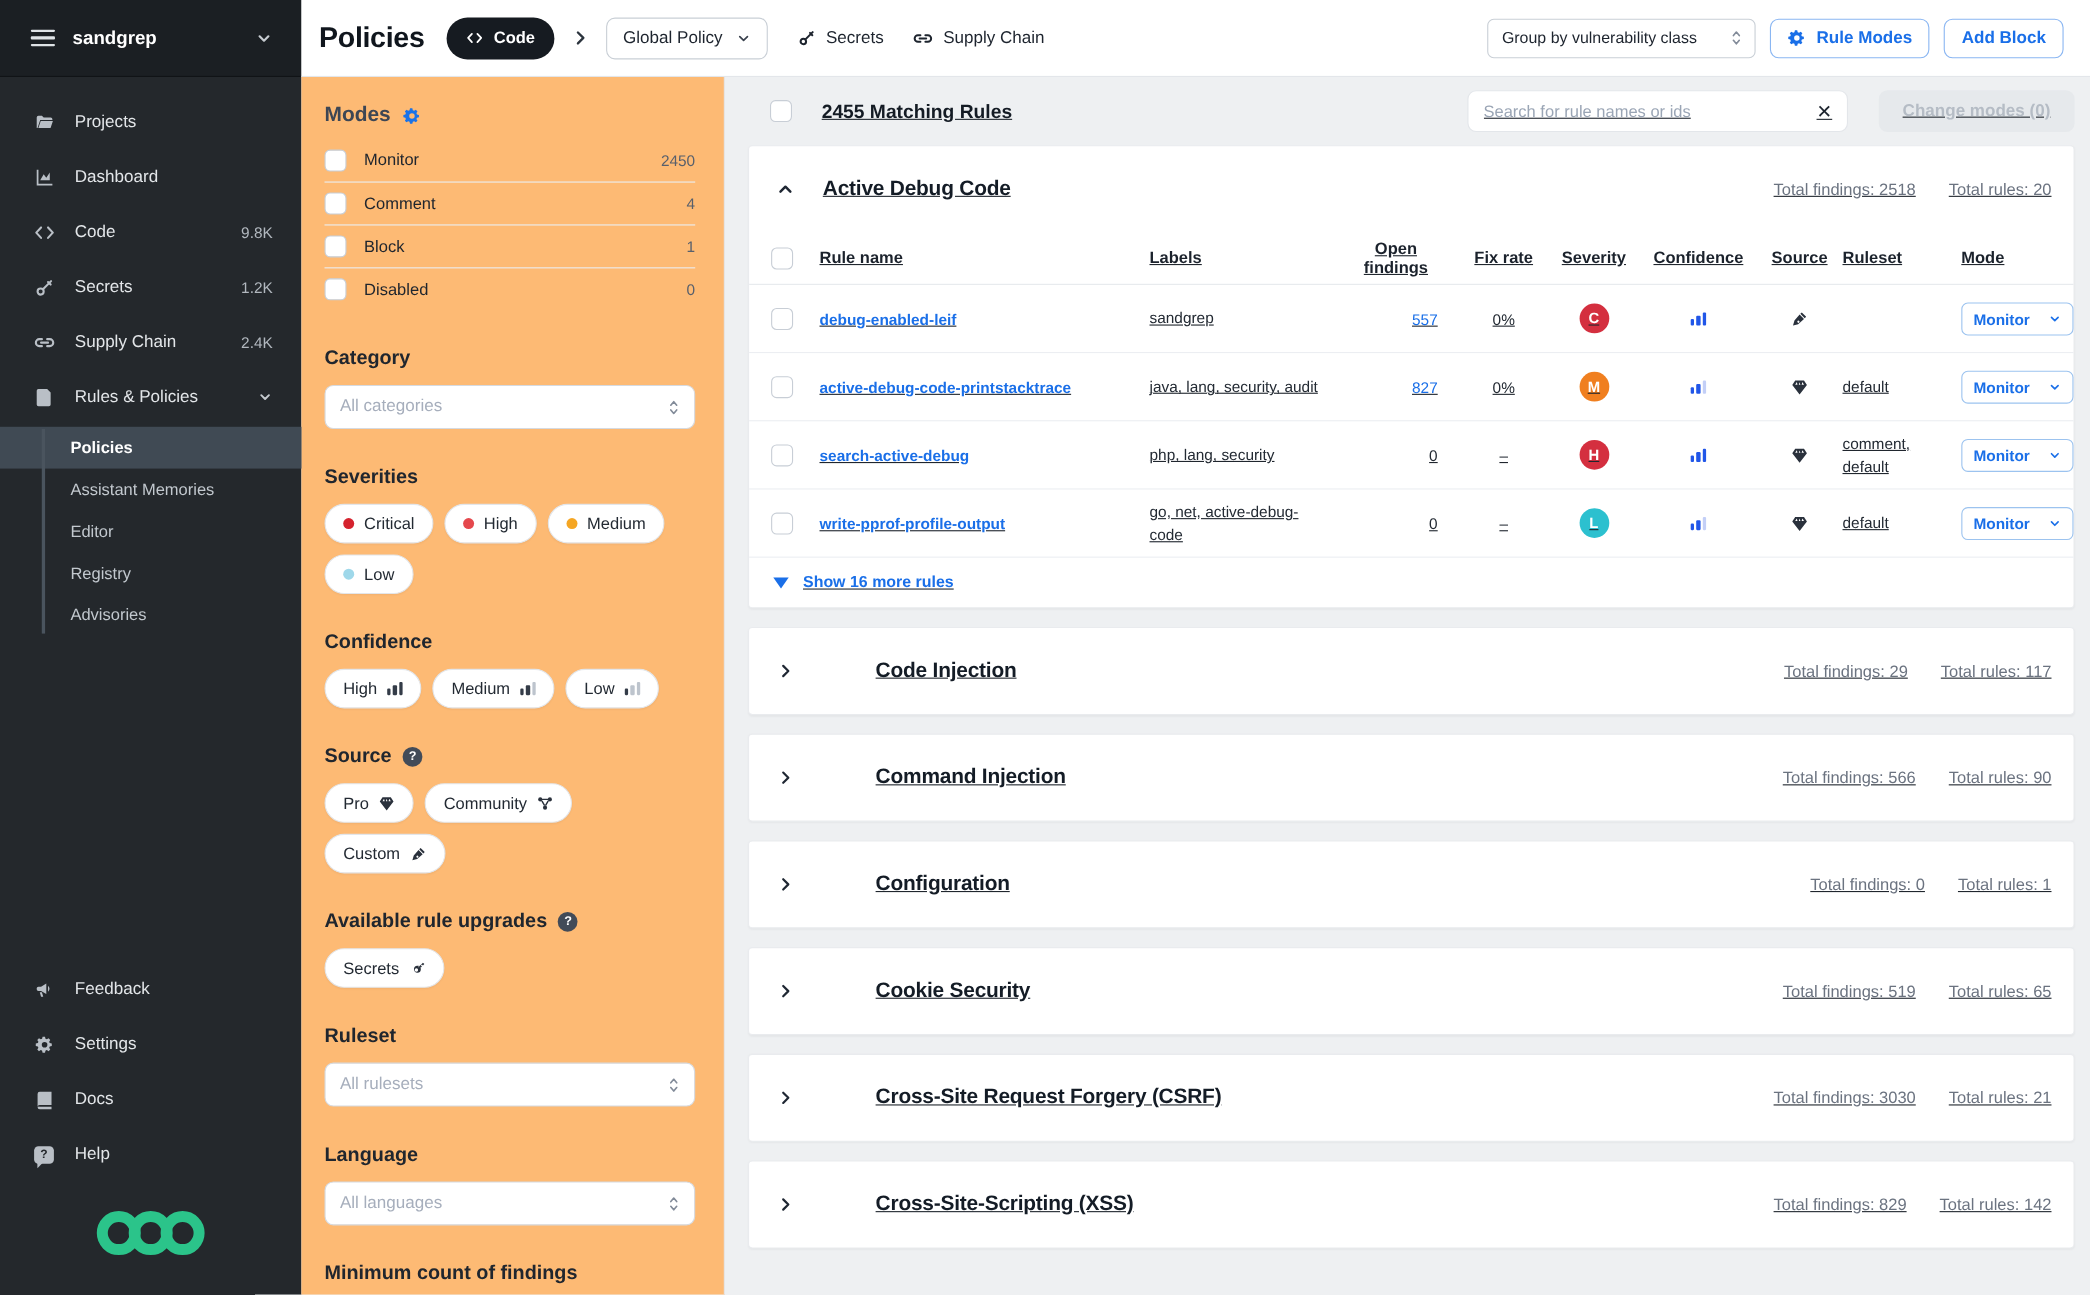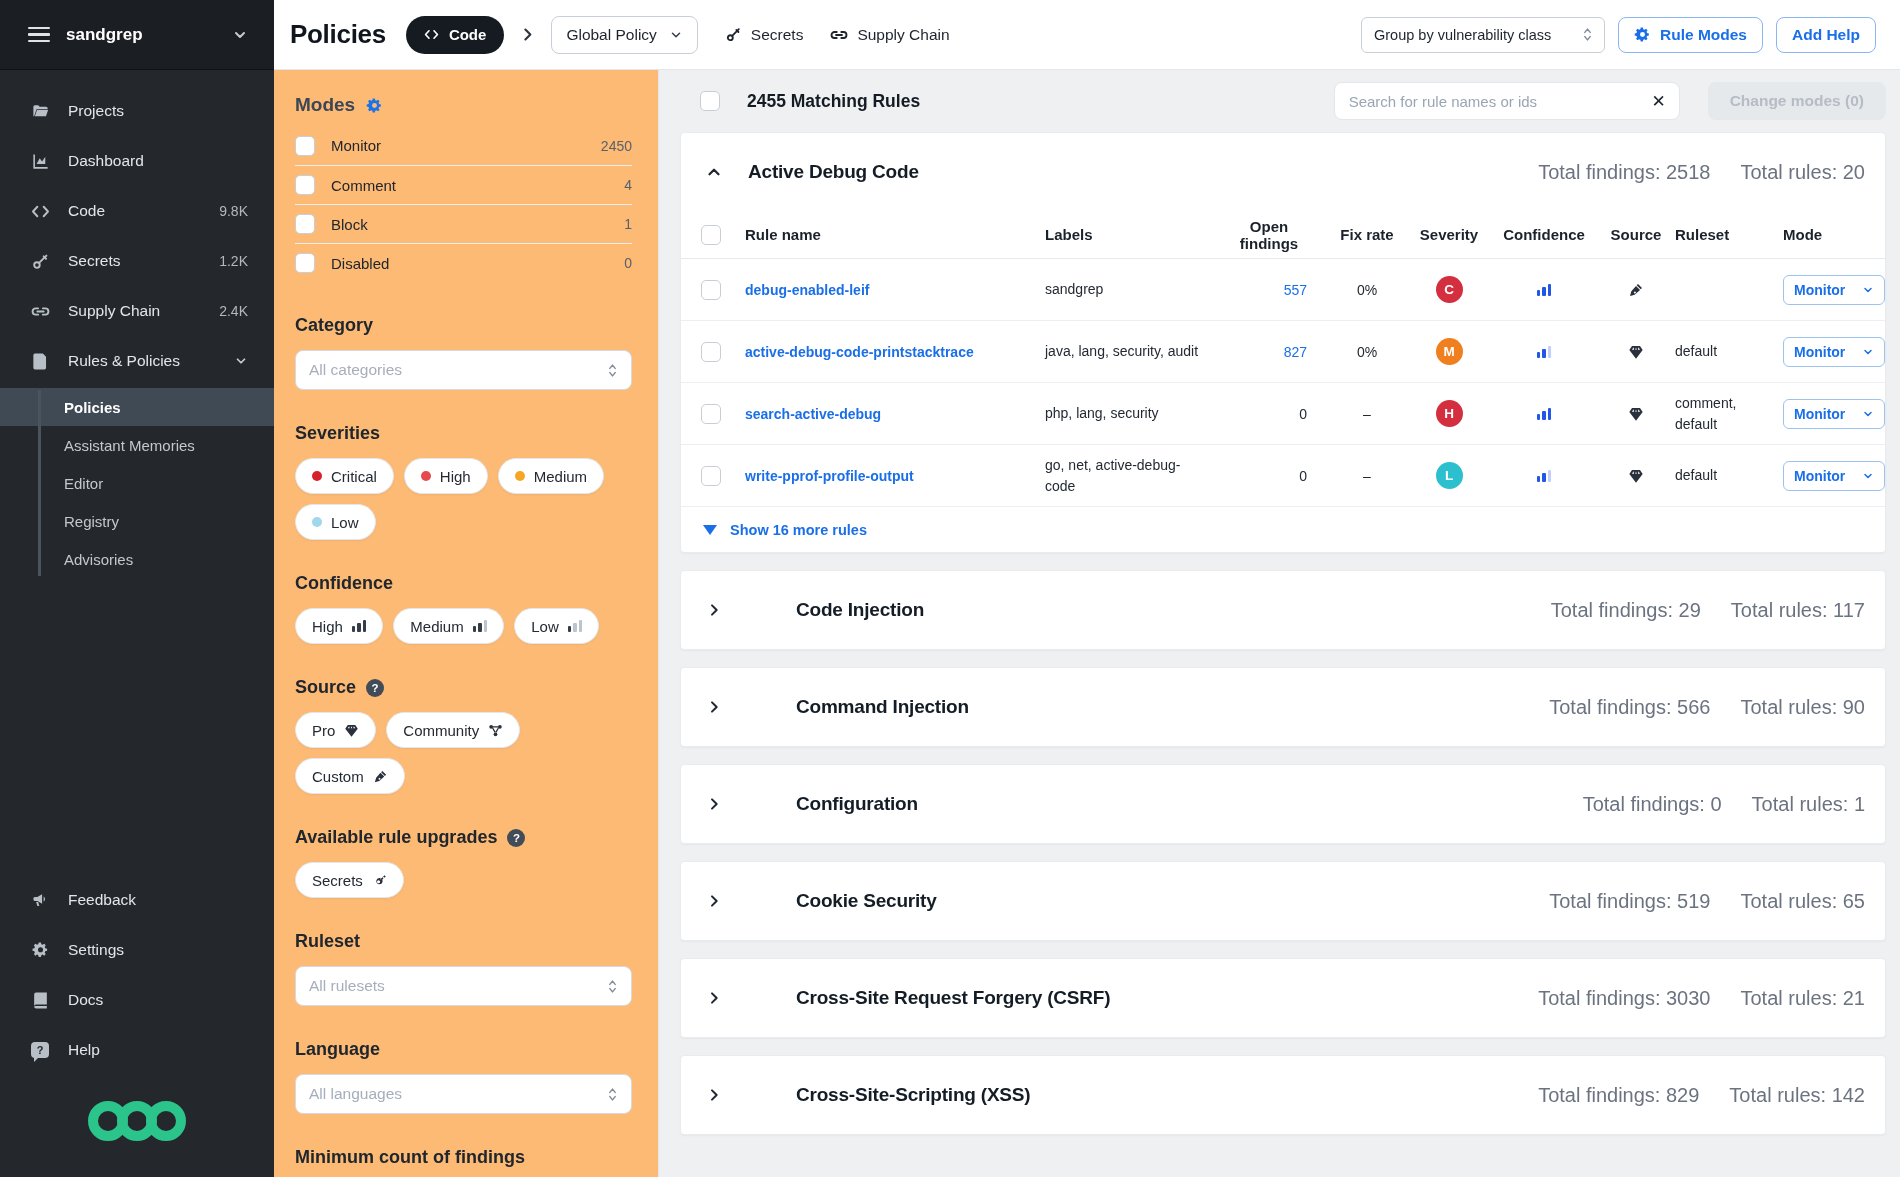--- a/index.html
+++ b/index.html
@@ -61,35 +61,35 @@
   .chip { height:36px; display:inline-flex; align-items:center; gap:9px; padding:0 16px; border:1px solid #e3e6ea; border-radius:20px; background:#fff; font-size:15px; color:#232a33; box-shadow:0 1px 2px rgba(16,24,40,.05); cursor:pointer; }
   .dot { width:10px; height:10px; border-radius:50%; }
   .bars { display:inline-flex; align-items:flex-end; gap:2px; }
   .bars i { display:block; width:3.5px; border-radius:1px; background:#343c48; }
   .bars i:nth-child(1){height:6px;} .bars i:nth-child(2){height:9px;} .bars i:nth-child(3){height:12px;}
   .bars i.off { background:#bdc4cd; }
   .bars.blue i { background:#2156e8; } .bars.blue i.off { background:#c3cff7; }
   .chip .nico, .src .nico { color:#2a313c; display:flex; }
 
   
-  .main { flex:1; min-width:0; background:#eef0f2; padding:0 14px 0 21px; display:flex; flex-direction:column; overflow:hidden; }
+  .main { flex:1; min-width:0; background:#eef0f2; padding:0 14px 0 21px; display:flex; flex-direction:column; overflow:hidden;text-decoration:underline; }
   .toolbar { height:62px; flex-shrink:0; display:flex; align-items:center; }
   .toolbar .cb { margin-left:20px; }
   .matching { font-size:17.5px; font-weight:700; color:#141b24; margin-left:27px; }
   .search { margin-left:auto; width:346px; height:38px; background:#fff; border:1px solid #e3e6ea; border-radius:8px; display:flex; align-items:center; padding:0 13px 0 14px; gap:8px; }
   .search input { border:0; outline:0; flex:1; font-size:15px; color:#222a34; background:transparent; font-family:"Liberation Sans",sans-serif; }
   .search input::placeholder { color:#9aa5b5; }
   .xclose { color:#1d242e; font-size:17px; cursor:pointer; line-height:1; }
   .change-modes { margin-left:28px; height:38px; padding:0 22px; background:#e6e9ec; color:#b5bcc5; font-size:15.5px; font-weight:600; border:0; border-radius:8px; cursor:default; }
 
   .card { background:#fff; border:1px solid #e9ebee; border-radius:4px; box-shadow:0 1px 2px rgba(0,0,0,.04); }
   .card-head { height:78px; display:flex; align-items:center; padding:0 20px; cursor:pointer; }
   .caret { color:#1f2733; display:flex; width:26px; justify-content:center; }
   .card-title { font-size:19px; font-weight:800; color:#141c26; margin-left:21px; letter-spacing:-.2px; }
-  .totals { margin-left:auto; display:flex; gap:30px; font-size:20px; color:#6b7380; }
+  .totals { margin-left:auto; display:flex; gap:30px; font-size:15px; color:#6b7380; }
 
   .grid-row { display:grid; grid-template-columns:64px 300px 180px 102px 80px 84px 106px 78px 108px 1fr; align-items:center; }
   .table-head { height:48px; border-bottom:1px solid #e6e9ed; font-size:15px; font-weight:700; color:#1b222c; }
   .table-head .cb { margin-left:20px; width:20px; height:20px; }
   .th-open { text-align:center; padding-right:14px; }
   .th-c { text-align:center; }
   .t-row { min-height:62px; border-bottom:1px solid #eceef2; font-size:14px; padding:9px 0; }
   .t-row .cb { margin-left:20px; }
   .c-name { color:#1a6fe8; font-weight:700; cursor:pointer; }
   .c-labels { color:#232a33; line-height:1.45; padding-right:20px; }
@@ -309,21 +309,21 @@
       </div>
       <button class="btn-outline-blue">
         <span>
             <svg width="17" height="17" viewBox="0 0 24 24" fill="currentColor">
               <path d="M12 8.5A3.5 3.5 0 1 1 8.5 12 3.5 3.5 0 0 1 12 8.5zm9 5v-3l-2.6-.6a6.8 6.8 0 0 0-.7-1.7l1.4-2.2-2.1-2.1-2.2 1.4a6.8 6.8 0 0 0-1.7-.7L12.5 2h-3l-.6 2.6a6.8 6.8 0 0 0-1.7.7L5 3.9 2.9 6l1.4 2.2a6.8 6.8 0 0 0-.7 1.7L1 10.5v3l2.6.6a6.8 6.8 0 0 0 .7 1.7l-1.4 2.2L5 20.1l2.2-1.4a6.8 6.8 0 0 0 1.7.7l.6 2.6h3l.6-2.6a6.8 6.8 0 0 0 1.7-.7l2.2 1.4 2.1-2.1-1.4-2.2a6.8 6.8 0 0 0 .7-1.7l2.6-.6z"></path>
             </svg>
           </span>
         <span>Rule Modes</span>
       </button>
       <button class="btn-outline-blue">
-        <span>Add Help</span>
+        <span>Add Block</span>
       </button>
     </header>
 
     <div class="content">
 
       <aside class="filters">
         <div class="f-title-row">
           <span>Modes</span>
           <span class="gear-blue">
               <svg width="17" height="17" viewBox="0 0 24 24" fill="currentColor">

